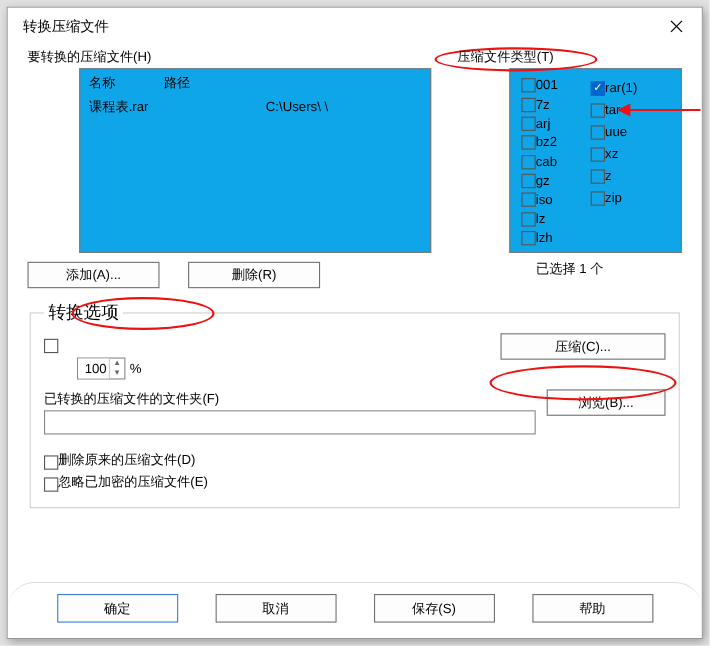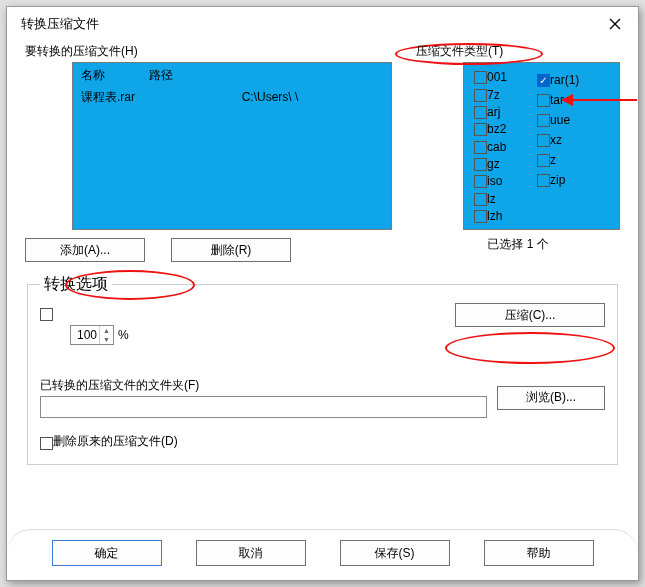--- a/index.html
+++ b/index.html
@@ -154,22 +154,22 @@
     border-left: 1px solid #ccc;
   }
   .spin .arrows div {
     flex: 1;
     display: flex; align-items: center; justify-content: center;
     font-size: 7px; color: #666;
   }
   .folder-row {
     display: flex;
     justify-content: space-between;
-    align-items: center;
-    margin-top: 32px;
+    align-items: flex-start;
+    margin-top: 9px;
     gap: 10px;
   }
   .folder-input {
     margin-top: 2px;
     height: 22px;
     border: 1px solid #888;
     width: 100%;
   }
   .checks-bottom {
     margin-top: 14px;
@@ -353,20 +353,24 @@
         <div class="btn small">
             <span>浏览(B)...</span>
           </div>
       </div>
 
       <div class="checks-bottom">
         <div class="chk-row">
           <span class="chk"></span>
           <span>删除原来的压缩文件(D)</span>
         </div>
+        <div class="chk-row">
+          <span class="chk"></span>
+          <span>忽略已加密的压缩文件(E)</span>
+        </div>
       </div>
     </fieldset>
 
   </div>
 
   <div class="footer">
     <div class="btn primary">
         <span>确定</span>
       </div>
     <div class="btn">

